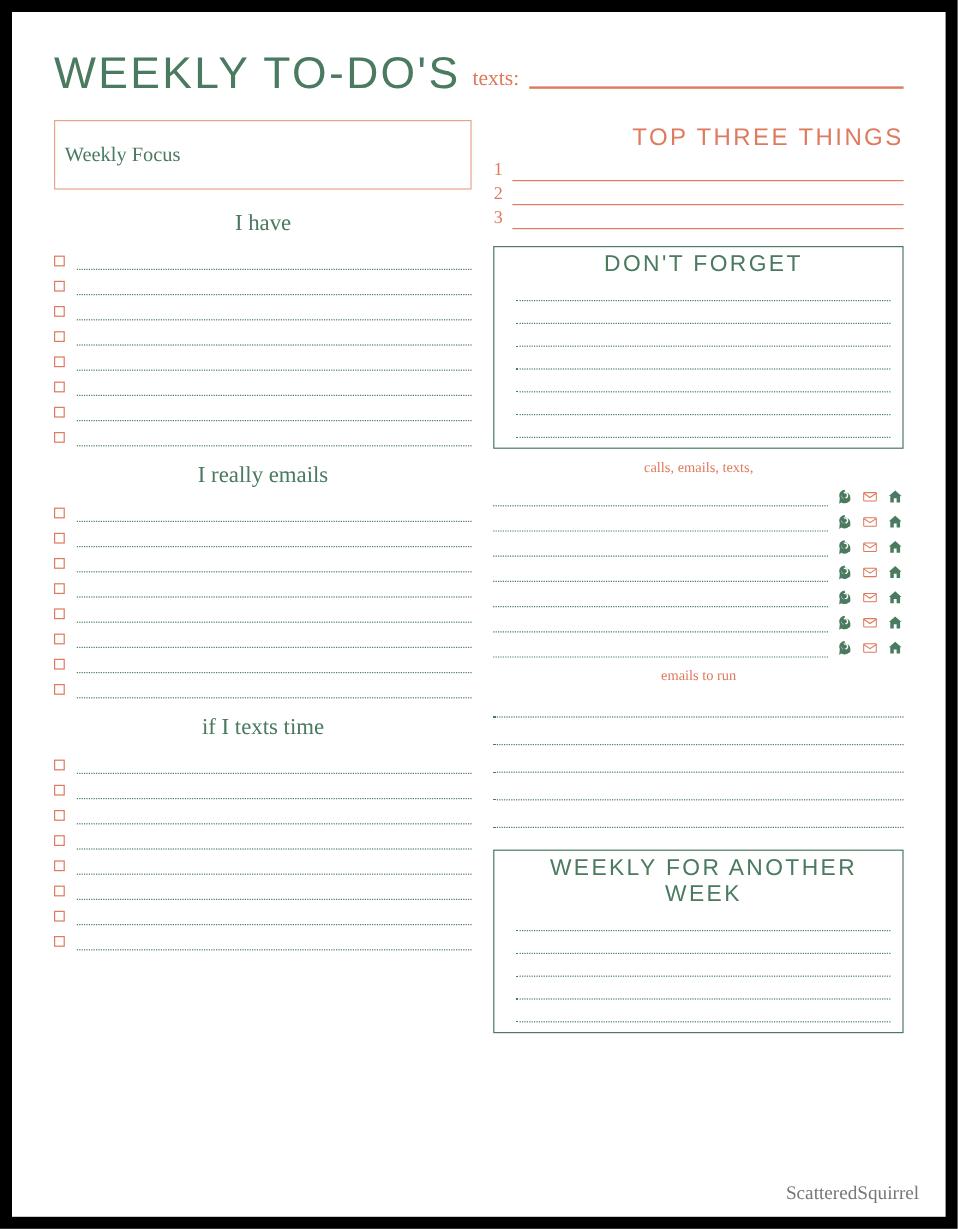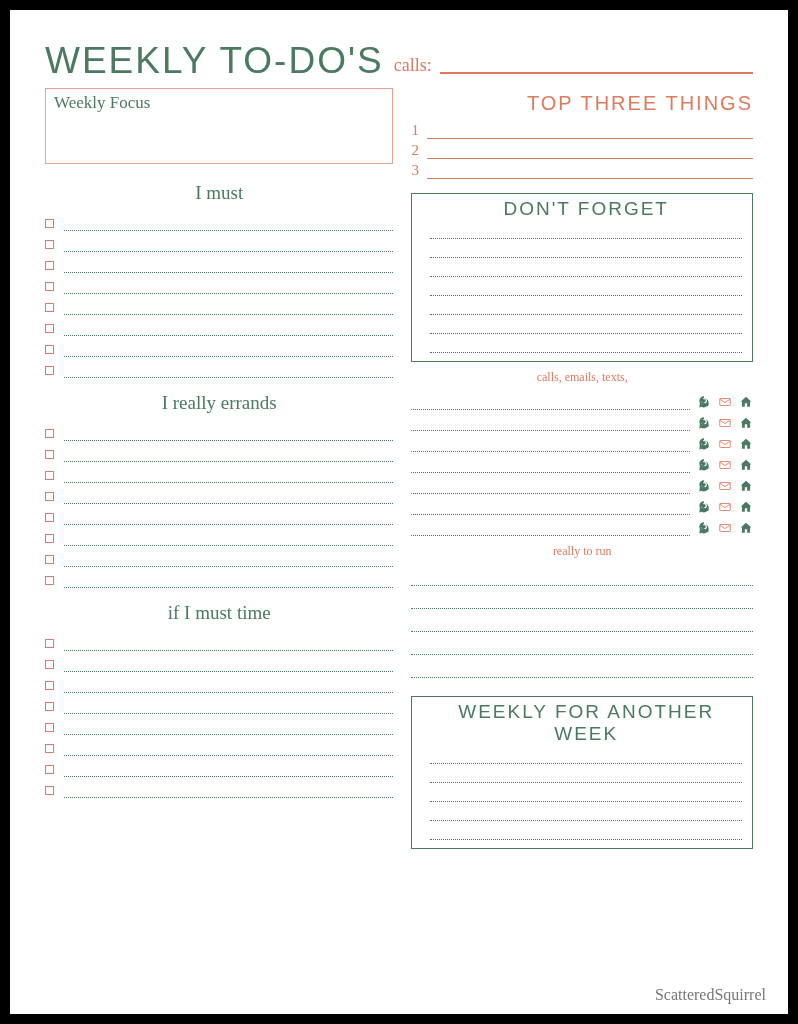--- a/index.html
+++ b/index.html
@@ -14,21 +14,21 @@
     height: 1024px;
     border: 10px solid #000;
     background: #fff;
     padding: 30px 35px 20px 35px;
     position: relative;
   }
   .header-row {
     display: flex;
     align-items: flex-end;
     gap: 8px;
-    margin-bottom: 6px;
+    margin-bottom: 18px;
   }
   .title {
     font-family: 'Trebuchet MS', 'Arial Narrow', sans-serif;
     font-size: 37px;
     letter-spacing: 2px;
     color: #4a7a5f;
     font-weight: 400;
   }
   .date-label {
     color: #de7a5e;
@@ -46,22 +46,22 @@
   .columns {
     display: flex;
     gap: 18px;
   }
   .left-col { flex: 1.02; }
   .right-col { flex: 1; }
 
   
   .focus-box {
     border: 1.5px solid #e9a38d;
-    height: 76px;
-    padding: 4px 8px;
+    height: 58px;
+    padding: 18px 8px;
     margin-bottom: 18px;
   }
   .focus-label {
     color: #4a7a5f;
     font-size: 17px;
     font-family: Georgia, serif;
   }
 
   
   .section-head-green {
@@ -180,33 +180,33 @@
     color: #777;
   }
 </style>
 </head>
 <body>
 
 <div class="frame">
 
   <div class="header-row">
     <div class="title">WEEKLY TO-DO'S</div>
-    <div class="date-label">calls:</div>
+    <div class="date-label">texts:</div>
     <div class="date-line"></div>
   </div>
 
   <div class="columns">
 
     <div class="left-col">
 
       <div class="focus-box">
         <div class="focus-label">Weekly Focus</div>
       </div>
 
-      <div class="section-head-green">I must</div>
+      <div class="section-head-green">I have</div>
       <div class="check-block" id="must-block">
           <div class="check-line">
             <span class="checkbox"></span>
             <span class="dotted-rule"></span>
           </div>
           <div class="check-line">
             <span class="checkbox"></span>
             <span class="dotted-rule"></span>
           </div>
           <div class="check-line">
@@ -228,21 +228,21 @@
           <div class="check-line">
             <span class="checkbox"></span>
             <span class="dotted-rule"></span>
           </div>
           <div class="check-line">
             <span class="checkbox"></span>
             <span class="dotted-rule"></span>
           </div>
         </div>
 
-      <div class="section-head-green">I really errands</div>
+      <div class="section-head-green">I really emails</div>
       <div class="check-block" id="should-block">
           <div class="check-line">
             <span class="checkbox"></span>
             <span class="dotted-rule"></span>
           </div>
           <div class="check-line">
             <span class="checkbox"></span>
             <span class="dotted-rule"></span>
           </div>
           <div class="check-line">
@@ -264,21 +264,21 @@
           <div class="check-line">
             <span class="checkbox"></span>
             <span class="dotted-rule"></span>
           </div>
           <div class="check-line">
             <span class="checkbox"></span>
             <span class="dotted-rule"></span>
           </div>
         </div>
 
-      <div class="section-head-green">if I must time</div>
+      <div class="section-head-green">if I texts time</div>
       <div class="check-block" id="iftime-block">
           <div class="check-line">
             <span class="checkbox"></span>
             <span class="dotted-rule"></span>
           </div>
           <div class="check-line">
             <span class="checkbox"></span>
             <span class="dotted-rule"></span>
           </div>
           <div class="check-line">
@@ -484,21 +484,21 @@
               </svg>
             </span>
             <span class="icon home-ic">
               <svg viewBox="0 0 24 24">
                 <path d="M12 3l9 8h-2v9h-5v-6h-4v6H5v-9H3z"></path>
               </svg>
             </span>
           </div>
         </div>
 
-      <div class="sub-head-orange">really to run</div>
+      <div class="sub-head-orange">emails to run</div>
       <div class="errand-lines" id="errand-lines">
           <div class="dotted-full"></div>
           <div class="dotted-full"></div>
           <div class="dotted-full"></div>
           <div class="dotted-full"></div>
           <div class="dotted-full"></div>
         </div>
 
       <div class="green-box" style="margin-top:18px">
         <div class="section-head-green-display">WEEKLY FOR ANOTHER WEEK</div>

